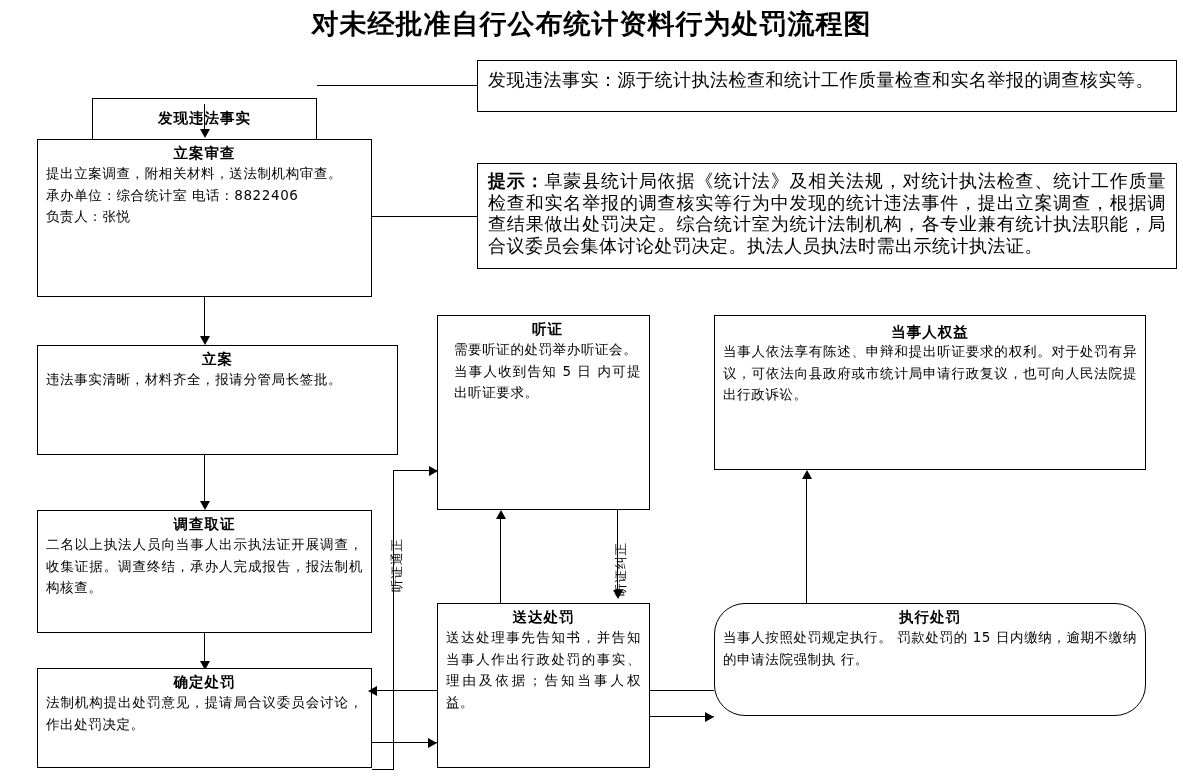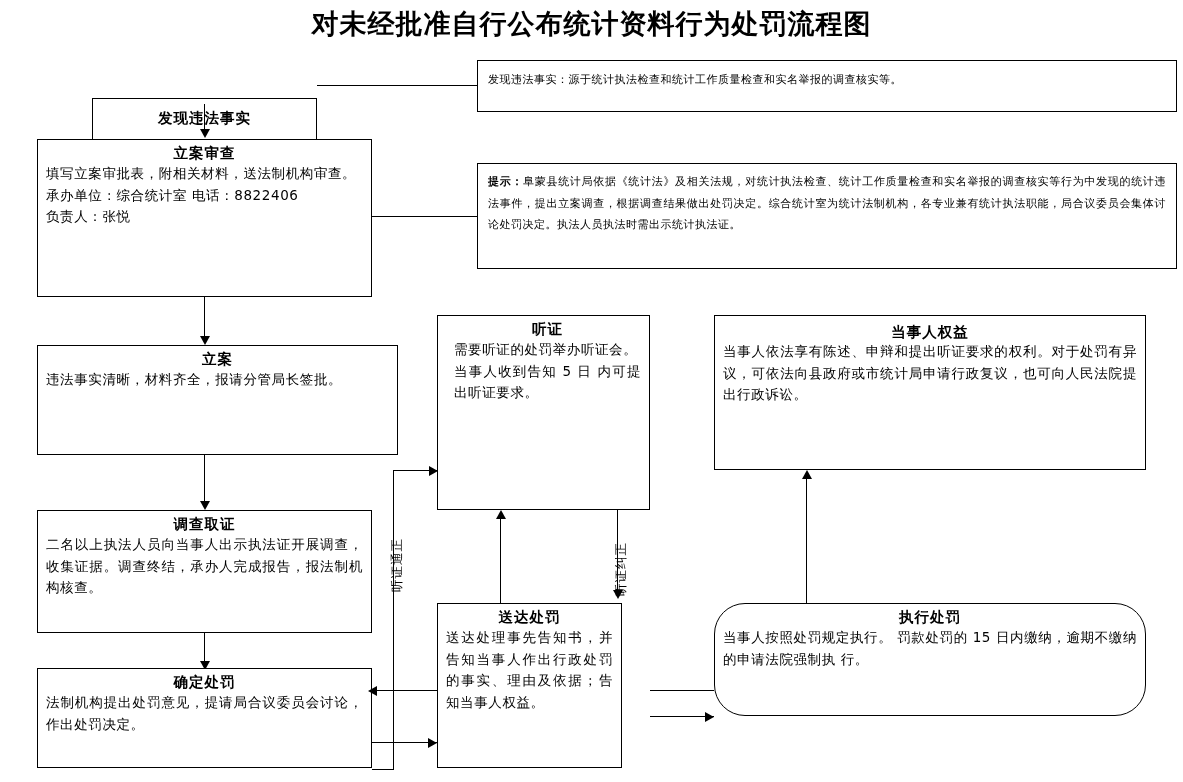--- a/index.html
+++ b/index.html
@@ -43,21 +43,21 @@
     line-height: 21.5px;
     padding: 0 8px;
     letter-spacing: 0.6px;
     text-align: justify;
   }
   .note {
     position: absolute;
     border: 1.4px solid #000;
     box-sizing: border-box;
     background: #fff;
-    font-size: 11px;
+    font-size: 18px;
     line-height: 21.5px;
     padding: 8px 10px;
     letter-spacing: 0.5px;
     text-align: justify;
   }
   .note b { font-weight: bold; }
 
   
   .ln { position: absolute; background: #000; }
   .h  { height: 1.4px; }
@@ -96,21 +96,21 @@
     <span>发现违法事实：源于统计执法检查和统计工作质量检查和实名举报的调查核实等。</span>
   </div>
 
   <div class="ln h" style="left:317px; top:85px; width:160px;"></div>
 
   <div class="ln v" style="left:204px; top:104px; height:30px;"></div>
   <div class="arrow-d" style="left:199.7px; top:129px;"></div>
 
   <div class="box" style="left:37px; top:139px; width:335px; height:158px;">
     <div class="box-title">立案审查</div>
-    <div class="box-body">填写立案审批表，附相关材料，送法制机构审查。</div>
+    <div class="box-body">提出立案调查，附相关材料，送法制机构审查。</div>
     <div class="box-body">承办单位：综合统计室 电话：8822406</div>
     <div class="box-body">负责人：张悦</div>
   </div>
 
   <div class="note" style="left:477px; top:163px; width:700px; height:106px;font-family:Liberation Mono, monospace;">
     <b>提示：</b><span>阜蒙县统计局依据《统计法》及相关法规，对统计执法检查、统计工作质量检查和实名举报的调查核实等行为中发现的统计违法事件，提出立案调查，根据调查结果做出处罚决定。综合统计室为统计法制机构，各专业兼有统计执法职能，局合议委员会集体讨论处罚决定。执法人员执法时需出示统计执法证。</span>
   </div>
 
   <div class="ln h" style="left:372px; top:216px; width:105px;"></div>
 
@@ -142,21 +142,21 @@
     <div class="box-title">听证</div>
     <div class="box-body">需要听证的处罚举办听证会。</div>
     <div class="box-body">当事人收到告知 5 日 内可提出听证要求。</div>
   </div>
 
   <div class="box" style="left:714px; top:315px; width:432px; height:155px;">
     <div class="box-title" style="margin-top:6px;">当事人权益</div>
     <div class="box-body" style="font-family:Liberation Mono, monospace;">当事人依法享有陈述、申辩和提出听证要求的权利。对于处罚有异议，可依法向县政府或市统计局申请行政复议，也可向人民法院提出行政诉讼。</div>
   </div>
 
-  <div class="box" style="left:437px; top:603px; width:185px; height:165px;">
+  <div class="box" style="left:437px; top:603px; width:213px; height:165px;">
     <div class="box-title">送达处罚</div>
     <div class="box-body">送达处理事先告知书，并告知当事人作出行政处罚的事实、理由及依据；告知当事人权益。</div>
   </div>
 
   <div class="box" style="left:714px; top:603px; width:432px; height:113px;border-radius:31px;">
     <div class="box-title">执行处罚</div>
     <div class="box-body">当事人按照处罚规定执行。 罚款处罚的 15 日内缴纳，逾期不缴纳的申请法院强制执 行。</div>
   </div>
 
   <div class="ln v" style="left:393px; top:470px; height:300px;"></div>

